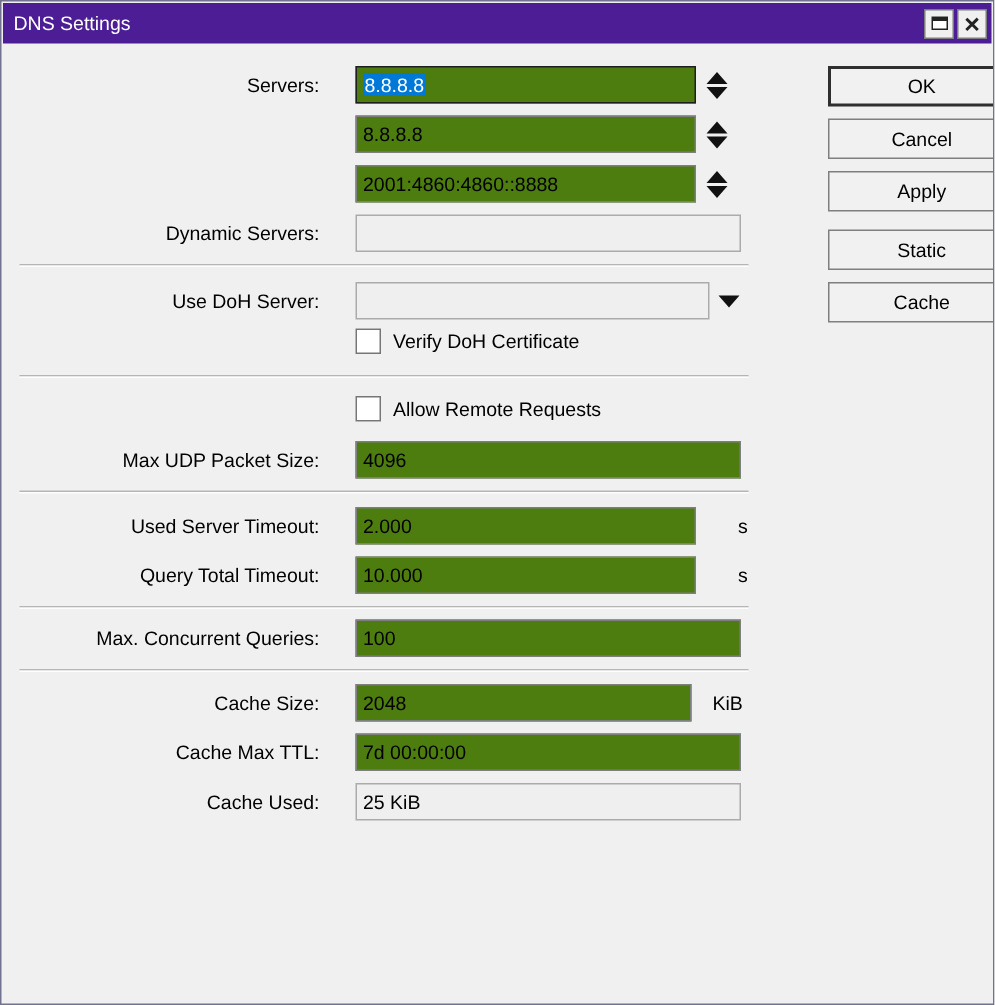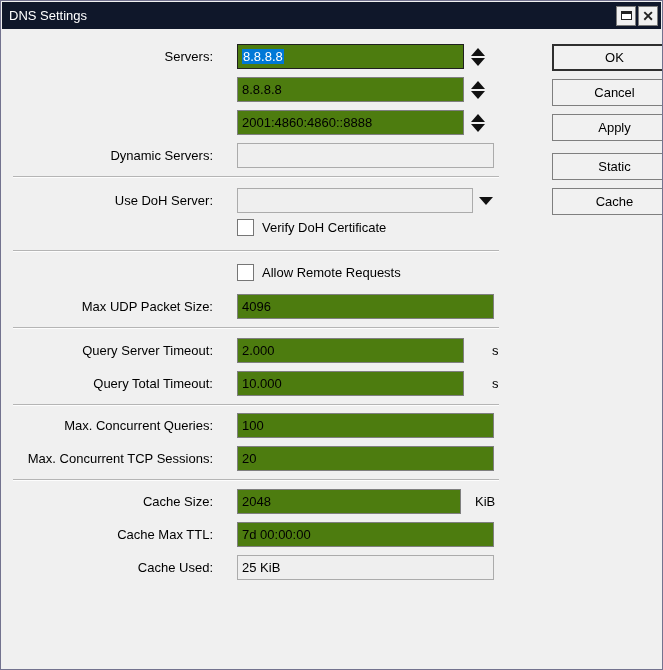--- a/index.html
+++ b/index.html
@@ -14,21 +14,21 @@
     width: 663px; height: 670px;
     background: #f0f0f0;
     border: 1px solid #73738f;
     position: relative;
     overflow: hidden;
   }
   
   .titlebar {
     height: 27px;
     margin: 1px;
-    background: #0f172a;
+    background: #4c1d95;
     display: flex;
     align-items: center;
     padding: 0 3px 0 7px;
   }
   .titlebar .title {
     color: #fff;
     font-size: 13px;
     flex: 1 1 auto;
   }
   .winbtn {
@@ -230,39 +230,35 @@
     </div>
 
     <div class="row m-udp">
       <span class="lbl">Max UDP Packet Size:</span>
       <input class="tb w-wide" value="4096" style="">
     </div>
 
     <div class="sep s3"></div>
 
     <div class="row">
-      <span class="lbl">Query Server Timeout:</span>
+      <span class="lbl">Used Server Timeout:</span>
       <input class="tb w-query" value="2.000" style="">
       <span class="unit-s">s</span>
     </div>
     <div class="row">
       <span class="lbl">Query Total Timeout:</span>
       <input class="tb w-query" value="10.000" style="">
       <span class="unit-s">s</span>
     </div>
 
     <div class="sep s4"></div>
 
     <div class="row">
       <span class="lbl">Max. Concurrent Queries:</span>
       <input class="tb w-wide" value="100" style="">
-    </div>
-    <div class="row">
-      <span class="lbl">Max. Concurrent TCP Sessions:</span>
-      <input class="tb w-wide" value="20" style="">
     </div>
 
     <div class="sep s5"></div>
 
     <div class="row">
       <span class="lbl">Cache Size:</span>
       <input class="tb w-cache" value="2048" style="">
       <span class="unit-kib">KiB</span>
     </div>
     <div class="row">

